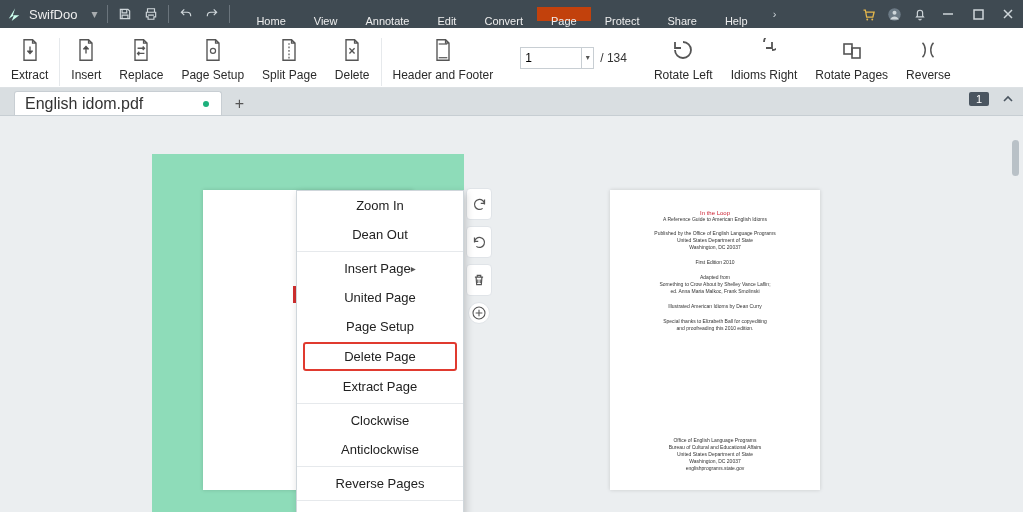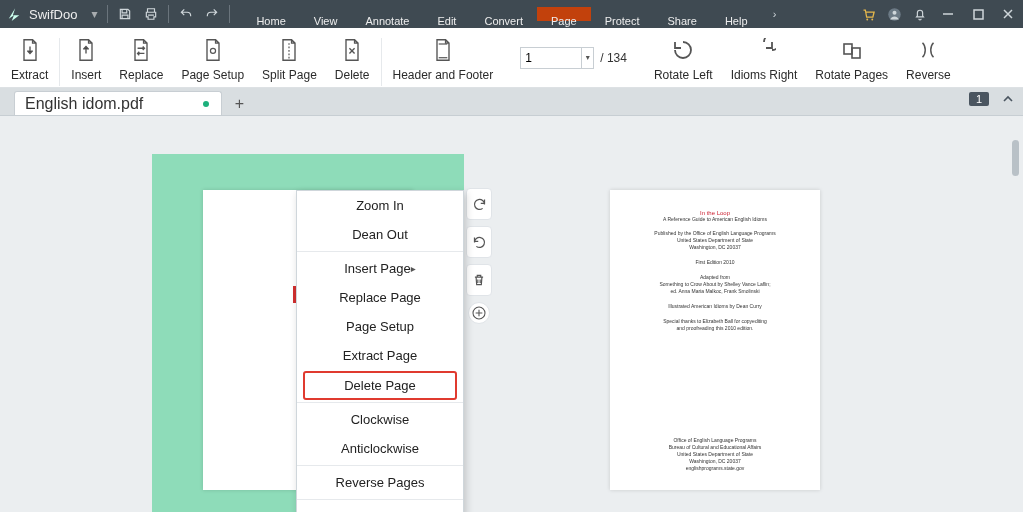--- a/index.html
+++ b/index.html
@@ -328,31 +328,31 @@
       </div>
       <div class="mi">
         <span>Dean Out</span>
       </div>
       <div class="msplit"></div>
       <div class="mi">
         <span>Insert Page</span>
         <span class="arrow">▸</span>
       </div>
       <div class="mi">
-        <span>Replace Page</span>
+        <span>United Page</span>
       </div>
       <div class="mi">
         <span>Page Setup</span>
-      </div>
-      <div class="mi">
-        <span>Extract Page</span>
       </div>
       <div class="mi hl">
         <span>Delete Page</span>
       </div>
+      <div class="mi">
+        <span>Extract Page</span>
+      </div>
       <div class="msplit"></div>
       <div class="mi">
         <span>Clockwise</span>
       </div>
       <div class="mi">
         <span>Anticlockwise</span>
       </div>
       <div class="msplit"></div>
       <div class="mi">
         <span>Reverse Pages</span>

